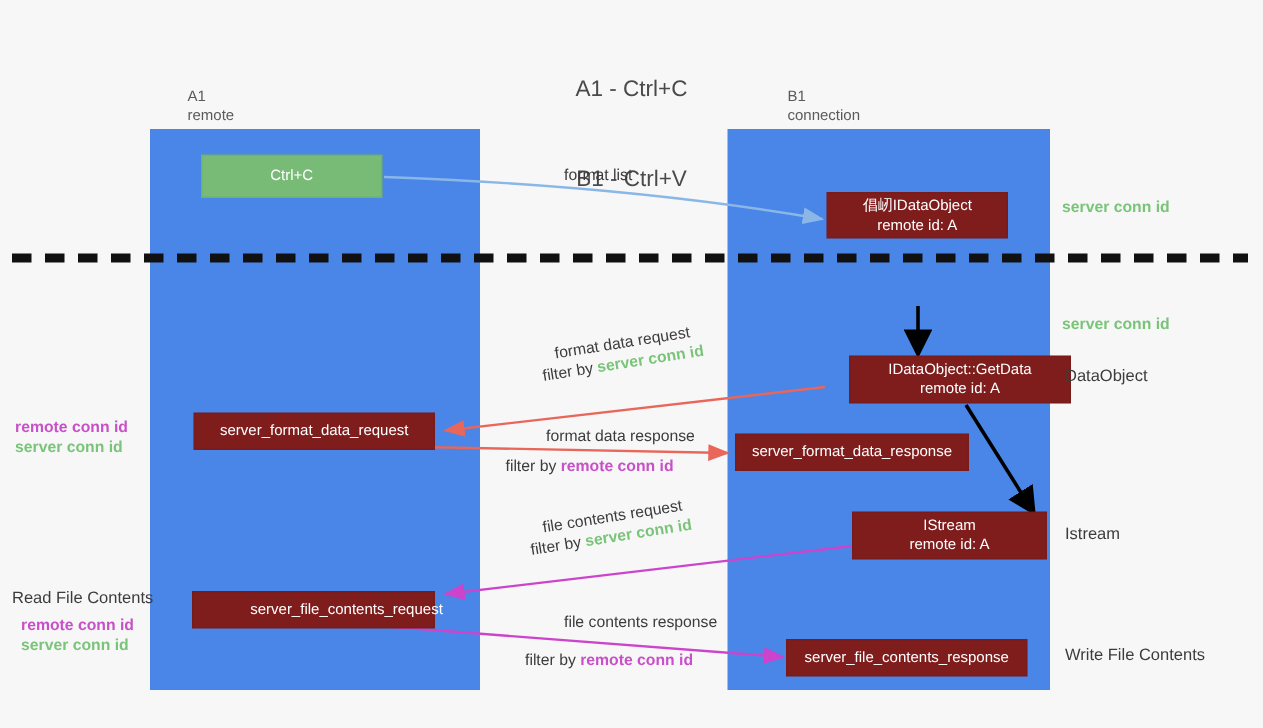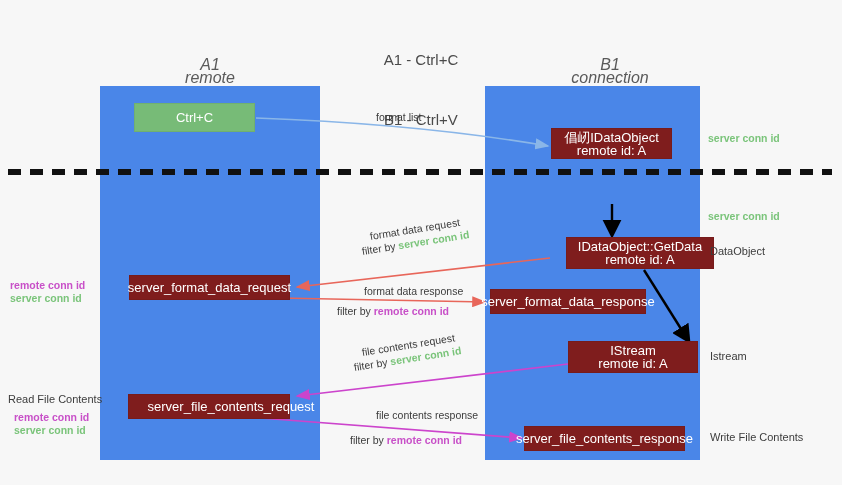--- a/index.html
+++ b/index.html
@@ -30,43 +30,41 @@
     text-align: center;
     font-size: 15px;
     line-height: 20px;
     color: #4a4a4a;
     white-space: pre;
   }
   #title .tline { display: block; }
 
   
   .lane-head {
-    text-align: center;
-    font-size: 16px;
+    font-size: 10px;
     line-height: 13px;
     color: #5a5a5a;
-    font-style: italic;
   }
   .lane-head .t1 { display: block; }
   .lane-head .t2 { display: block; }
 
   
   .lane {
     background: #4a86e8;
   }
 
   
   .node {
     box-sizing: border-box;
     display: flex;
     flex-direction: column;
     align-items: center;
     justify-content: center;
     color: #ffffff;
-    font-size: 13px;
+    font-size: 10px;
     line-height: 13px;
     text-align: center;
     border: 1px solid rgba(0,0,0,0.06);
   }
   .node.orange { background: #7f1d1d; }
   .node.green  { background: #77bb77; }
   .node .l1 { display: block; }
   .node .l2 { display: block; }
 
   

